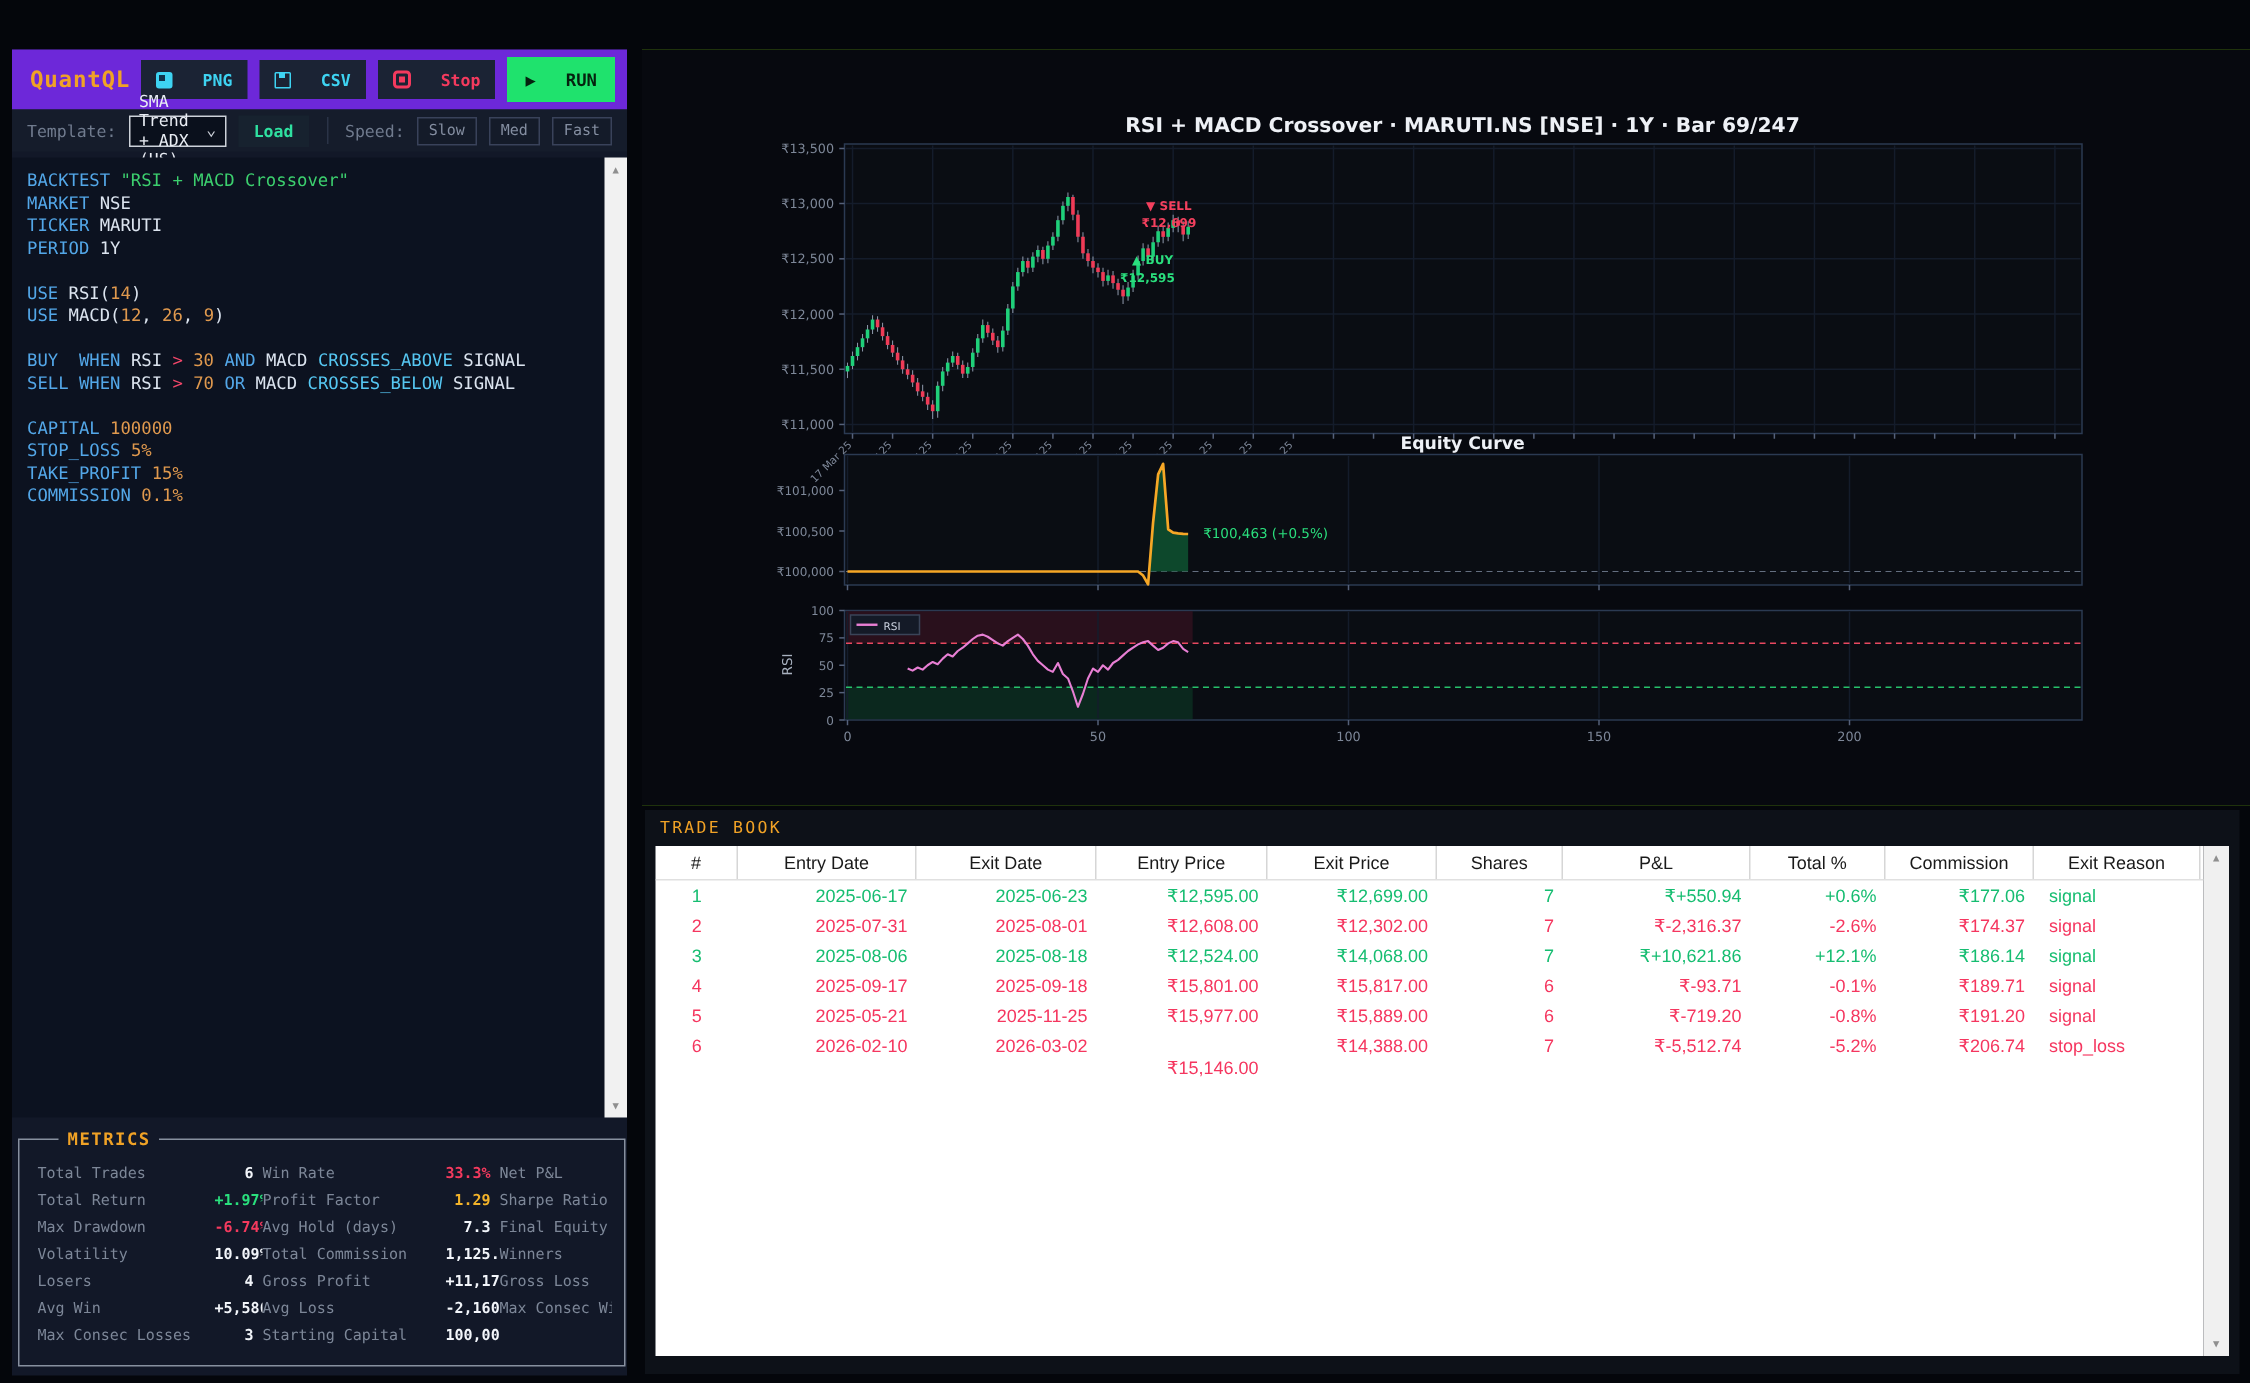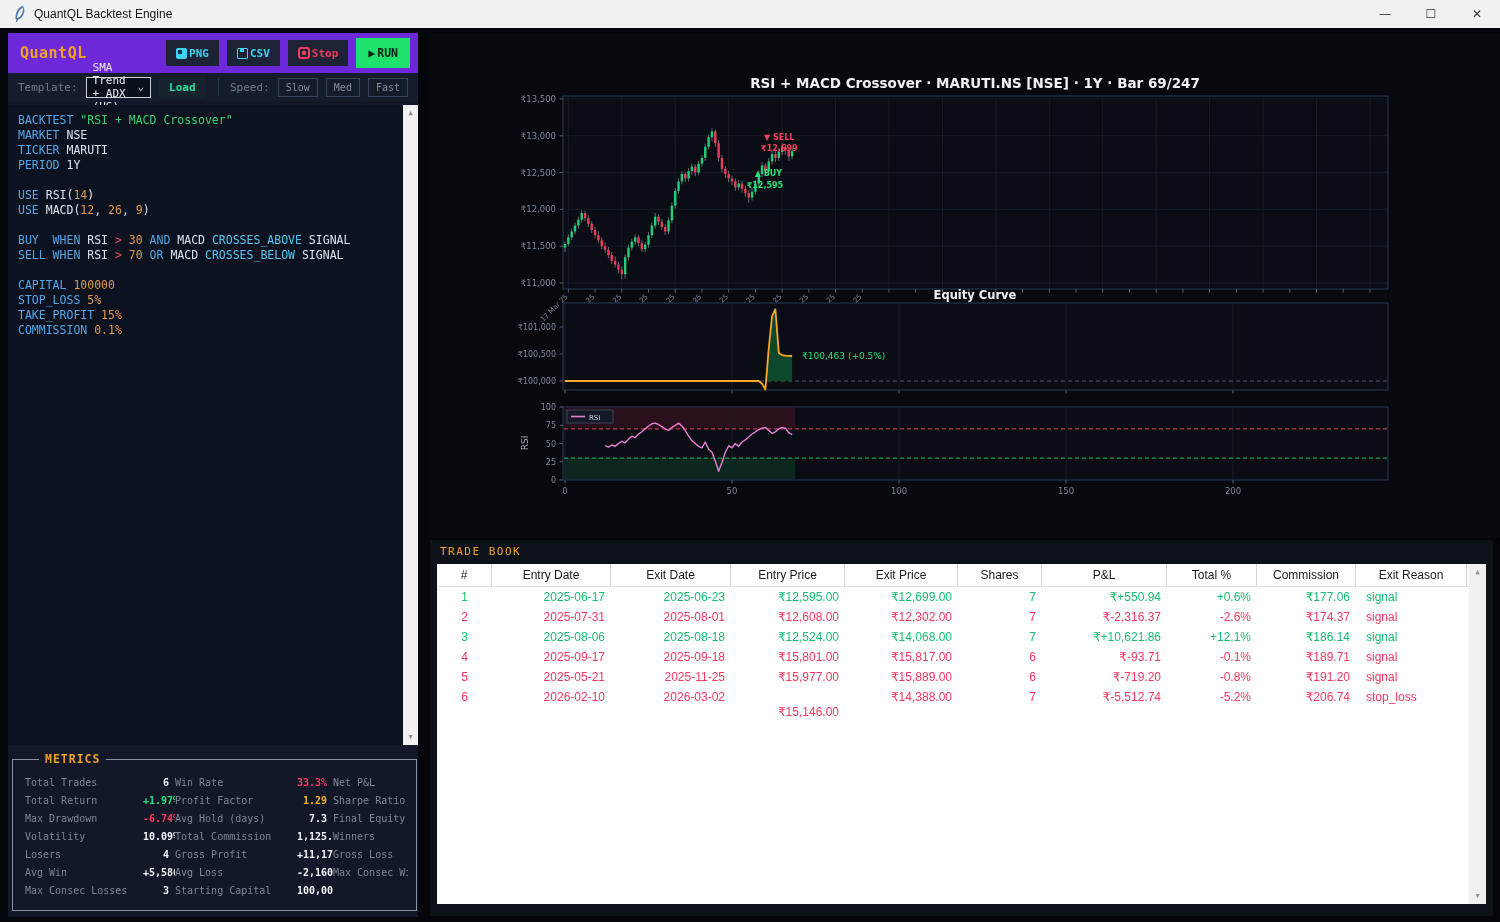--- a/index.html
+++ b/index.html
@@ -16,21 +16,21 @@
         font-size:12px; color:#333; cursor:default; font-family:"DejaVu Sans",sans-serif; }
 
   .content { position:absolute; left:0; top:28px; right:0; bottom:0; background:#04060b; }
 
   
   .left-panel { position:absolute; left:8px; top:5px; width:410px; height:884px; background:#121828; }
   .toolbar { position:absolute; left:0; top:0; right:0; height:40px; background:#6d28d9;
              display:flex; align-items:center; padding:0 8px 0 12px; }
   .brand { color:#f0a226; font-weight:bold; font-size:15px; letter-spacing:.5px; }
   .tb-buttons { margin-left:auto; display:flex; align-items:center; gap:8px; }
-  .btn { display:flex; align-items:center; gap:2px; border:none; cursor:pointer;
+  .btn { display:flex; align-items:center; gap:20px; border:none; cursor:pointer;
          background:#1b2334; color:#3ed3f2; font-family:"DejaVu Sans Mono",monospace;
          font-weight:bold; font-size:11px; height:26px; padding:0 10px; }
   .btn-red { color:#f43a5e; }
   .btn-run { background:#1fe26d; color:#05220f; height:30px; padding:0 12px; font-size:11.5px; }
   .ic-img { width:11px; height:11px; background:#3ed3f2; border-radius:2px; position:relative; }
   .ic-img::after { content:""; position:absolute; left:2px; top:2px; width:4px; height:4px; background:#10324a; }
   .ic-stop { width:12px; height:12px; border:2px solid #f43a5e; border-radius:3px; position:relative; }
   .ic-stop::after { content:""; position:absolute; left:2px; top:2px; width:4px; height:4px; background:#f43a5e; }
   .ic-floppy { width:11px; height:11px; border:1.5px solid #3ed3f2; border-radius:1px; position:relative; }
   .ic-floppy::after { content:""; position:absolute; left:2px; top:-1px; width:4px; height:4px; background:#3ed3f2; }
@@ -90,33 +90,20 @@
   .tb-c.left { justify-content:flex-start; padding-left:10px; }
   .tb-row.win .tb-c { color:#16bd71; } .tb-row.loss .tb-c { color:#f5365f; }
   .tb-scroll { position:absolute; right:7px; top:24px; width:17px; bottom:12px; background:#f0f0f0; }
   .tb-scroll .sb-arrow { width:17px; }
 </style>
 </head>
 <body>
 
 <div class="window">
 
-  <div class="titlebar">
-    <span class="app-icon">
-      <svg width="14" height="18" viewBox="0 0 14 18">
-        <path d="M10.5 1 C 6 3 3.5 8 3.8 14 L 4.6 14 C 4.7 9 7 4.5 11 2.2 C 11.8 4.8 11 9 7.5 12.5 L 5 13.2 L 4.2 16.5 L 5.0 16.6 L 5.7 14.2 L 8.2 13.5 C 12.5 9.5 13 4 10.5 1 Z" fill="#4a7ebb" stroke="#2d4f79" stroke-width="0.4"></path>
-      </svg>
-    </span>
-    <span class="title">QuantQL Backtest Engine</span>
-    <div class="win-controls">
-      <div class="wc">—</div>
-      <div class="wc">☐</div>
-      <div class="wc">✕</div>
-    </div>
-  </div>
 
   <div class="content">
 
     <div class="left-panel">
       <div class="toolbar">
         <span class="brand">QuantQL</span>
         <div class="tb-buttons">
           <button class="btn">
             <span class="ic-img"></span>
             <span>PNG</span>

